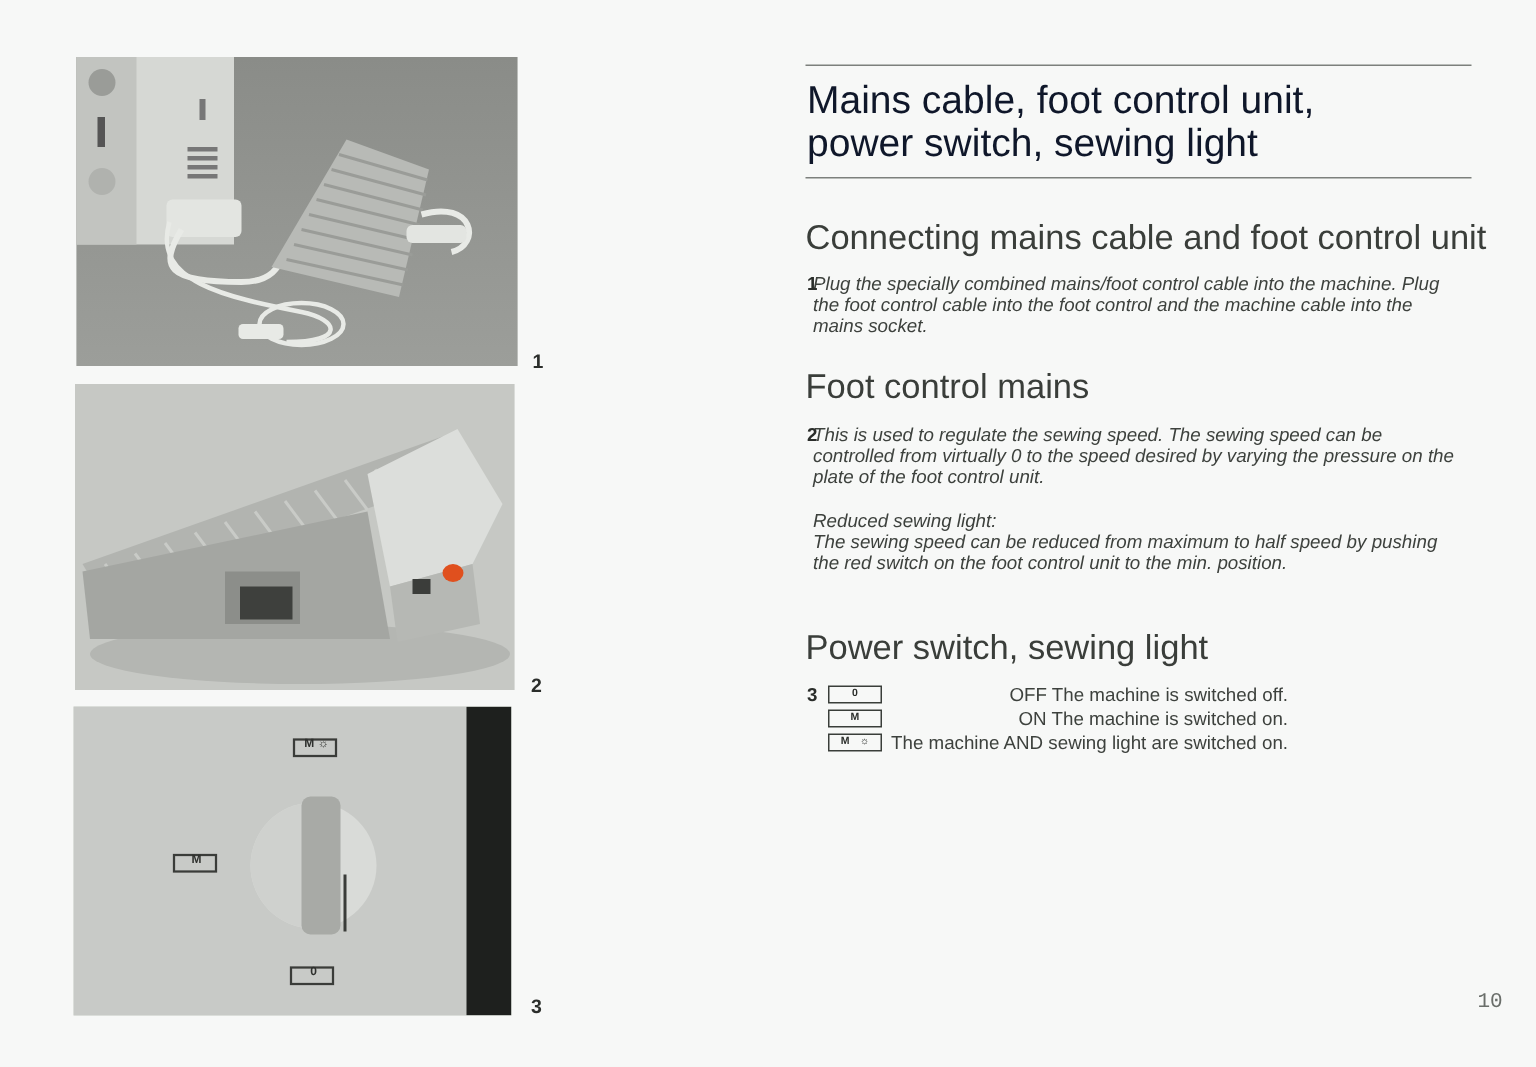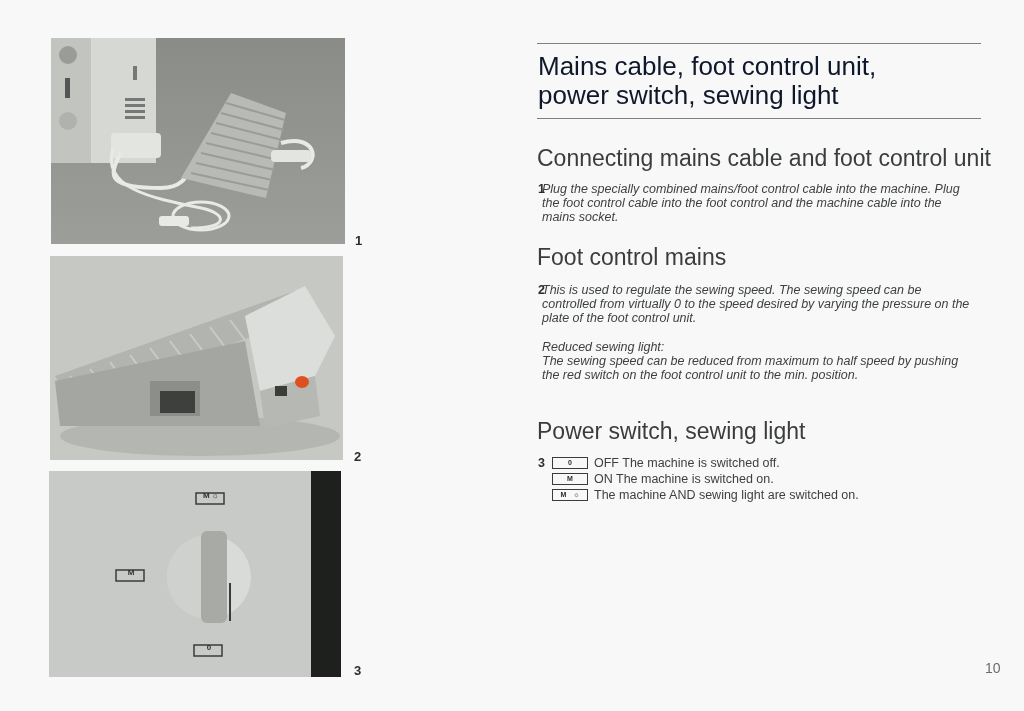--- a/index.html
+++ b/index.html
@@ -52,30 +52,30 @@
       font-size: 12.5px; line-height: 14px; color: #3d413d;
     }
     .item .num { position: absolute; left: 0; top: 0; font-weight: bold; color: #2a2d2a; }
     .item .body { margin-left: 4px; display: block; font-style: italic; }
     .item-1 { top: 182px; }
     .item-2 { top: 283px; }
     .item-2b { top: 340px; }
 
     .switch-list { position: absolute; left: 538px; top: 455px; font-size: 12.5px; line-height: 16px; color: #3d413d; }
     .switch-list .num { position: absolute; left: 0; top: 0; font-weight: bold; color: #2a2d2a; }
-    .switch-row { margin-left: 14px; display: flex; align-items: center; height: 16px; }
+    .switch-row { margin-left: 14px; display: flex; align-items: center; height: 16px; justify-content: space-between; }
     .switch-box {
       display: inline-flex; align-items: center; justify-content: space-around;
       width: 36px; height: 12px; border: 1px solid #3a3e3a;
       font-size: 7px; font-weight: bold; margin-right: 6px; color: #2a2d2a;
       padding: 0 4px;
     }
     .switch-box.thick { border-width: 1.5px; }
 
-    .page-number { position: absolute; left: 985px; top: 660px; font-size: 14px; color: #6a6e6a; }
+    .page-number { position: absolute; left: 985px; top: 660px; font-size: 14px; color: #6a6e6a; font-family: Liberation Mono, monospace; }
   </style>
 </head>
 <body>
 
 <div class="page">
 
   <div class="photo photo-1">
     <svg viewBox="0 0 294 206" preserveAspectRatio="none">
       <defs>
         <linearGradient id="bg1" x1="0" y1="0" x2="0" y2="1">

